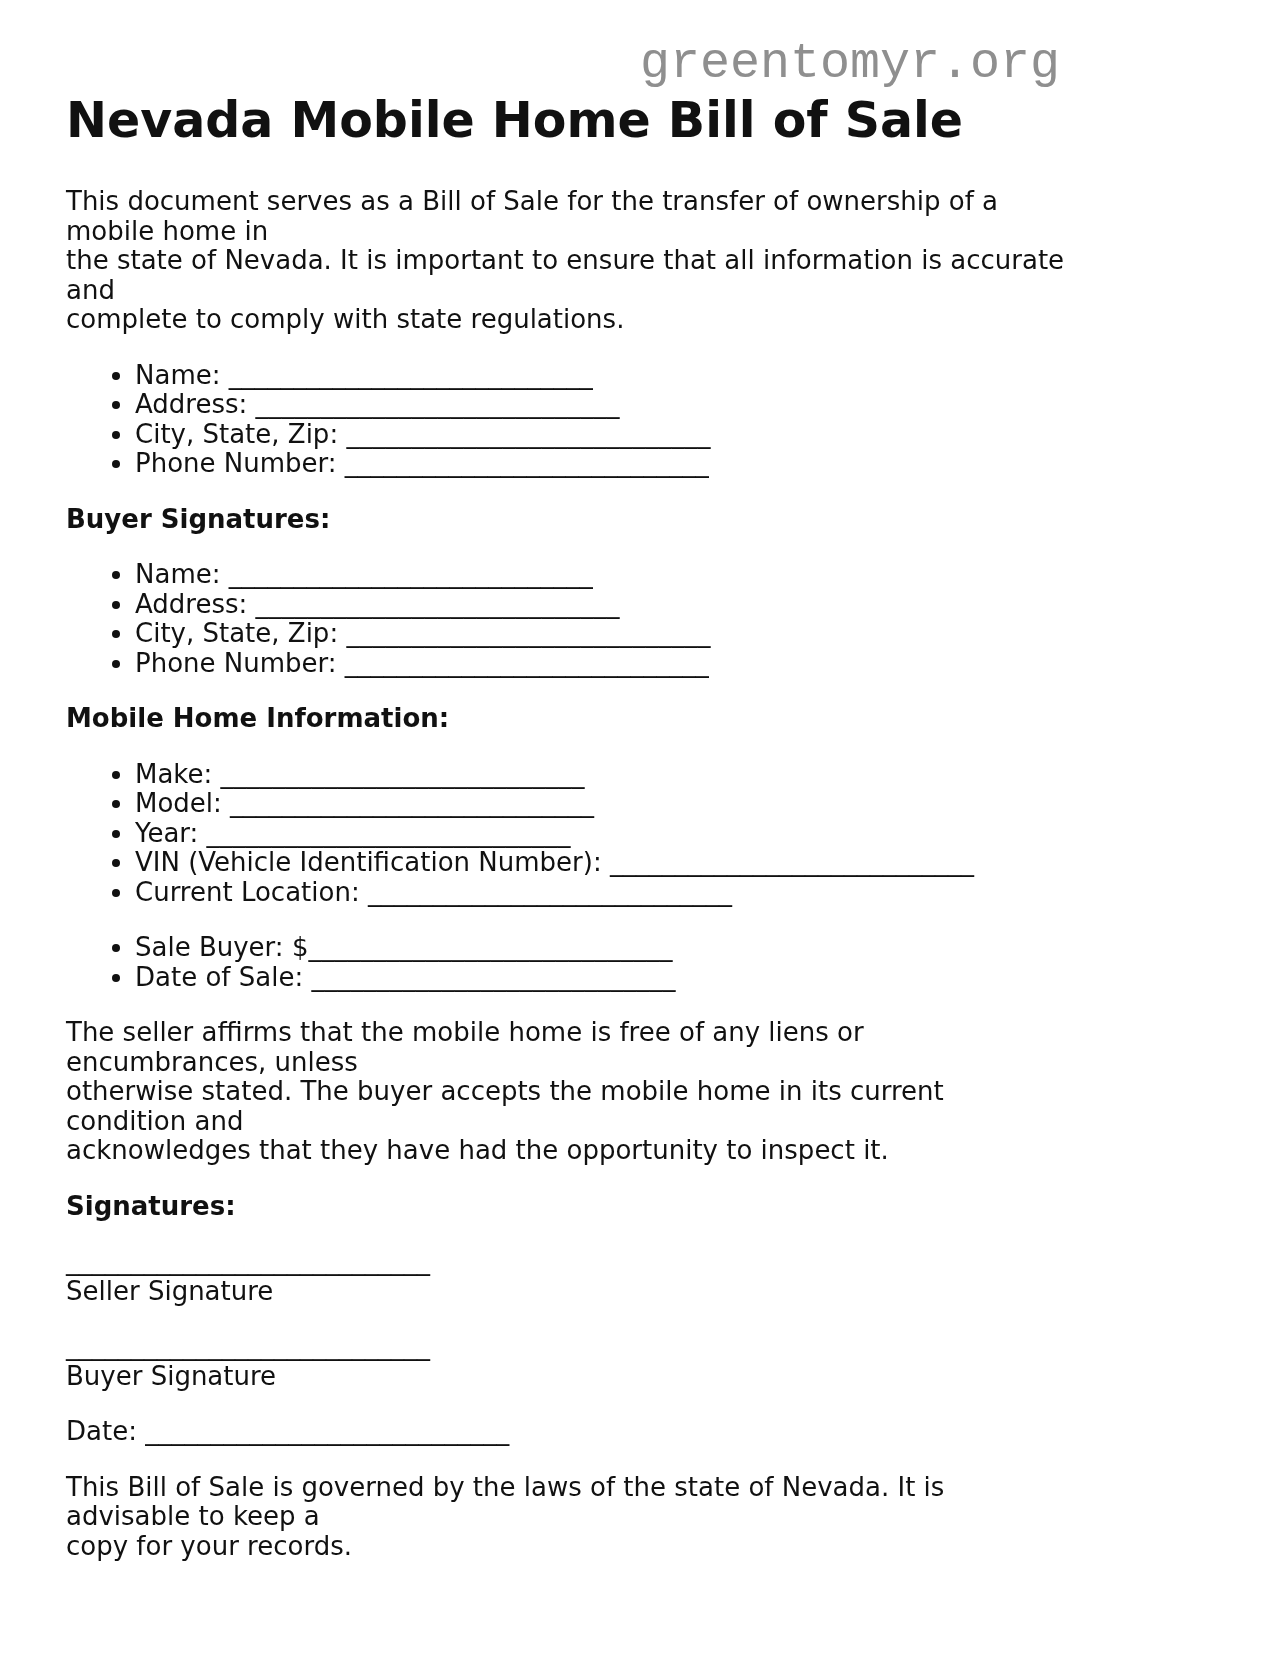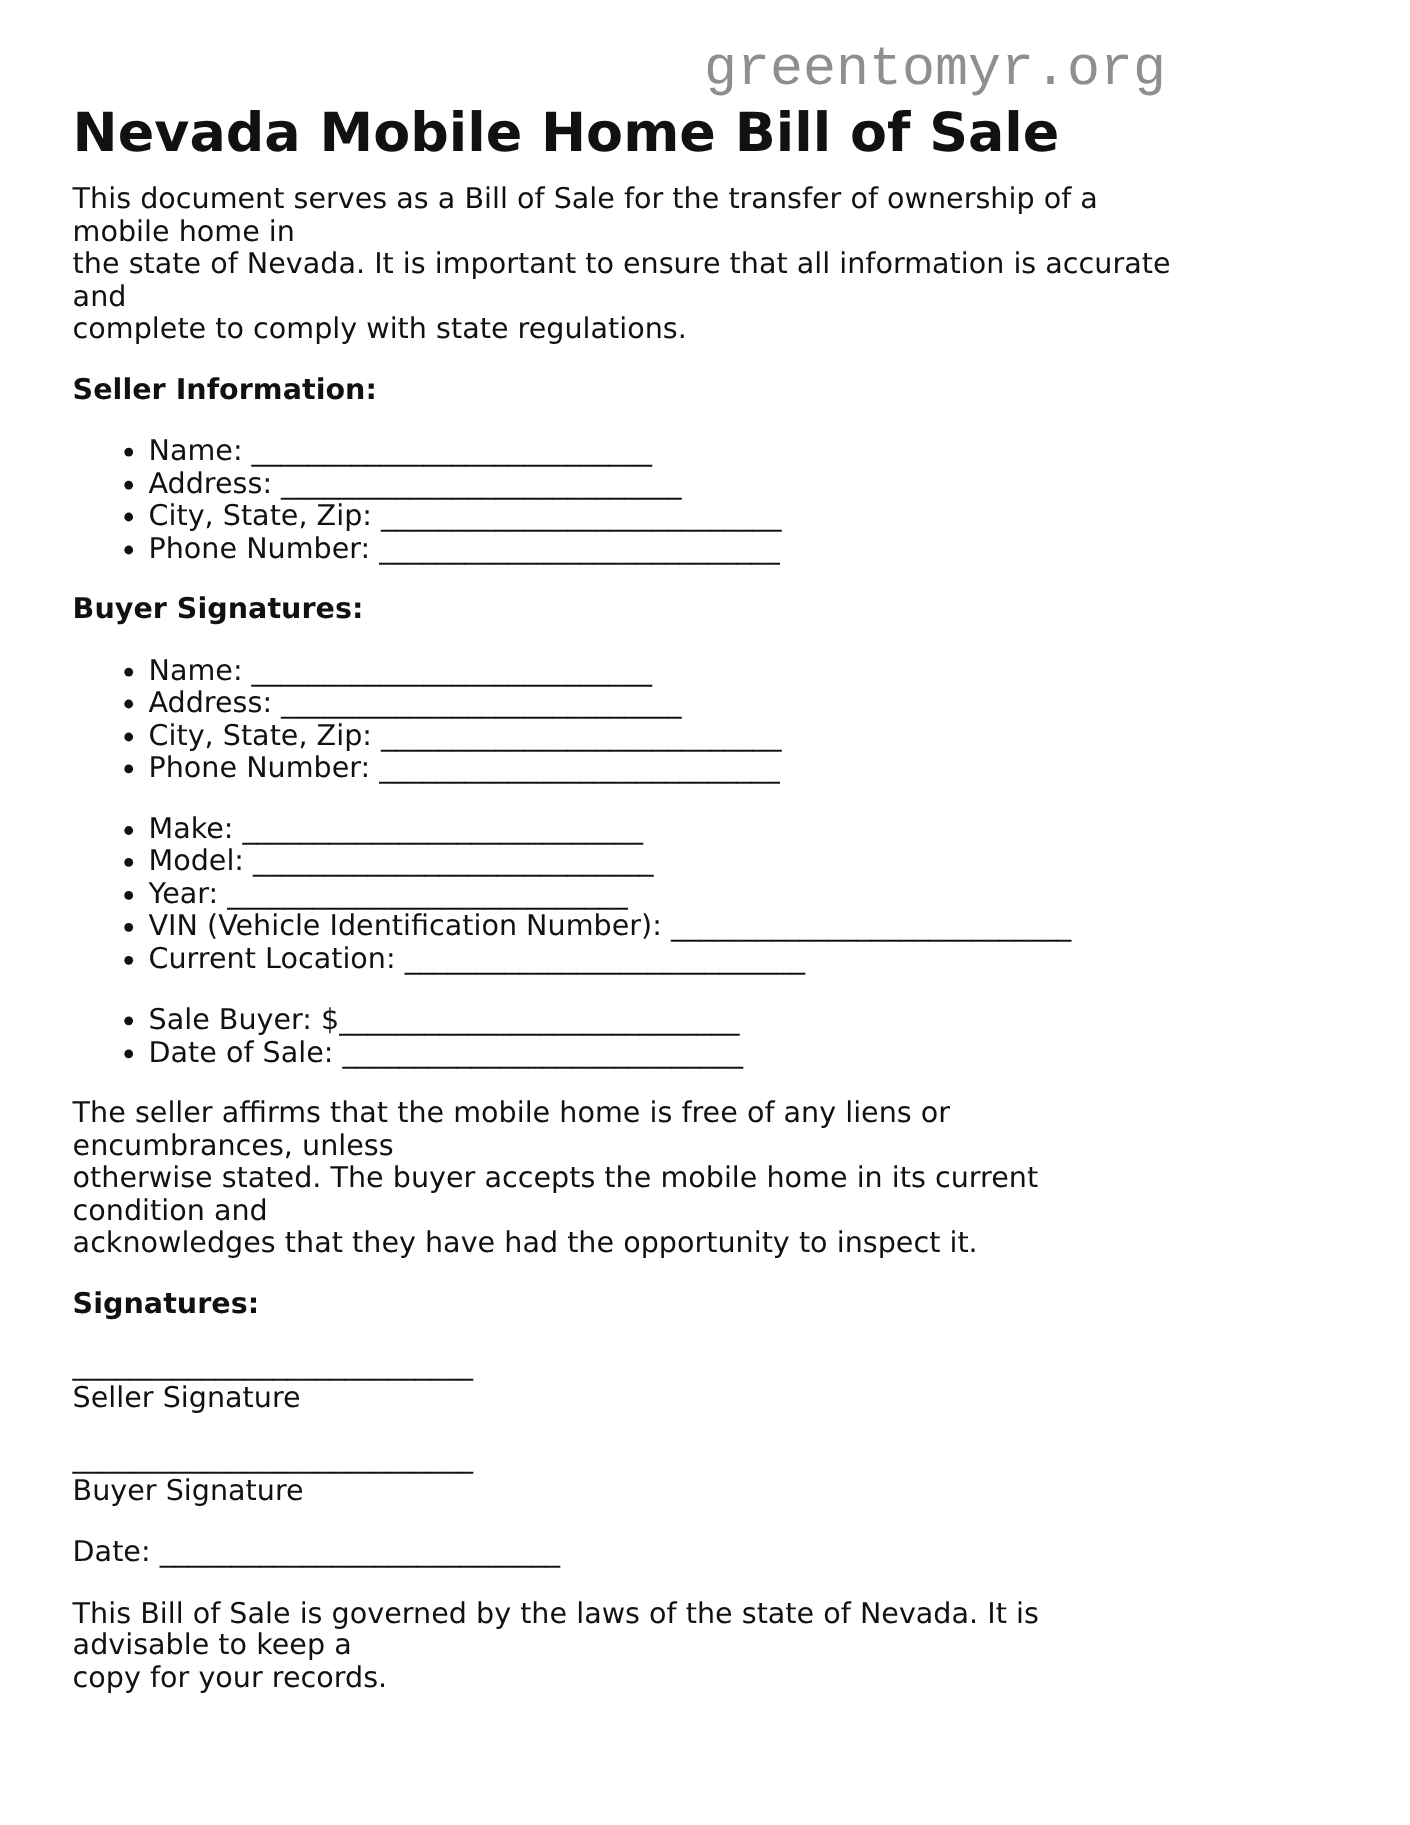--- a/index.html
+++ b/index.html
@@ -26,21 +26,21 @@
     line-height: 52px;
     color: #8f8f8f;
     text-align: right;
     padding-right: 10px;
     white-space: nowrap;
   }
   h1.doc-title {
     font-size: 49px;
     line-height: 57px;
     font-weight: bold;
-    margin: 2px 0 18px 0;
+    margin: 2px 0 38px 0;
     letter-spacing: 0;
   }
   p.para {
     margin: 0 0 26px 0;
     white-space: pre-line;
   }
   h2.section-heading {
     font-size: 26px;
     line-height: 29.5px;
     font-weight: bold;
@@ -66,36 +66,36 @@
 <div class="page">
 
   <div class="watermark">greentomyr.org</div>
 
   <h1 class="doc-title">Nevada Mobile Home Bill of Sale</h1>
 
   <p class="para">This document serves as a Bill of Sale for the transfer of ownership of a mobile home in
 the state of Nevada. It is important to ensure that all information is accurate and
 complete to comply with state regulations.</p>
 
-  <h2 class="section-heading">Seller Information:</h2>
   <ul class="field-list">
     <li>Name: ____________________________</li>
     <li>Address: ____________________________</li>
     <li>City, State, Zip: ____________________________</li>
     <li>Phone Number: ____________________________</li>
   </ul>
 
   <h2 class="section-heading">Buyer Signatures:</h2>
   <ul class="field-list">
     <li>Name: ____________________________</li>
     <li>Address: ____________________________</li>
     <li>City, State, Zip: ____________________________</li>
     <li>Phone Number: ____________________________</li>
   </ul>
 
+  <h2 class="section-heading">Mobile Home Information:</h2>
   <ul class="field-list">
     <li>Make: ____________________________</li>
     <li>Model: ____________________________</li>
     <li>Year: ____________________________</li>
     <li>VIN (Vehicle Identification Number): ____________________________</li>
     <li>Current Location: ____________________________</li>
   </ul>
 
   <ul class="field-list">
     <li>Sale Buyer: $____________________________</li>

